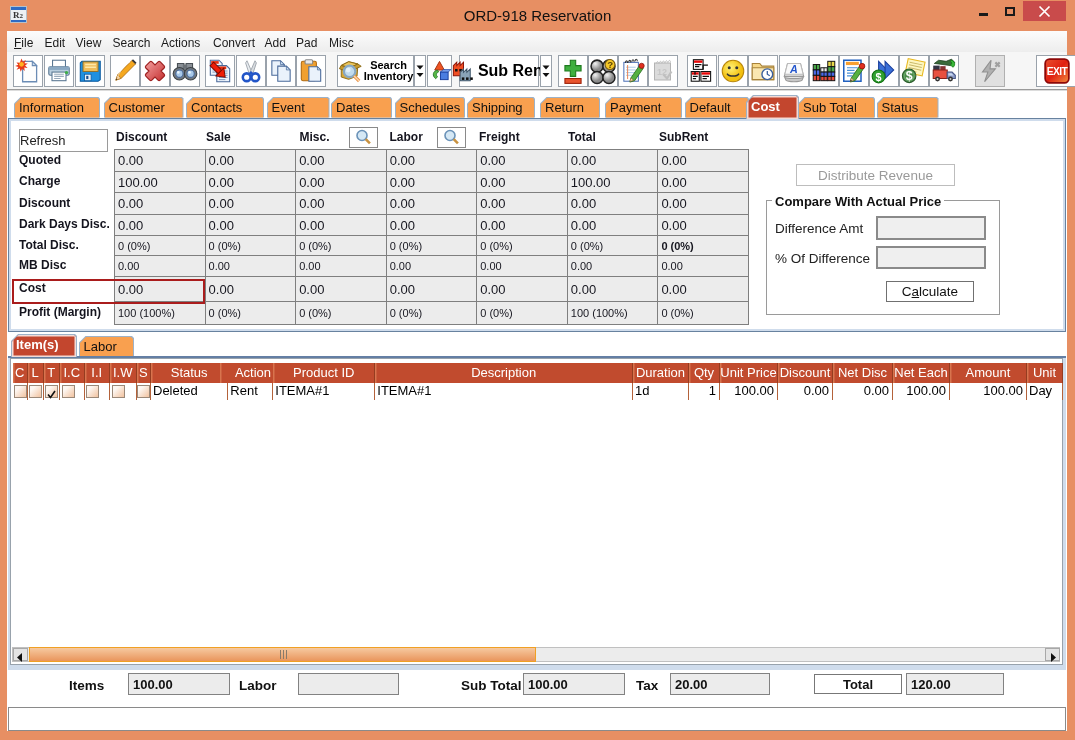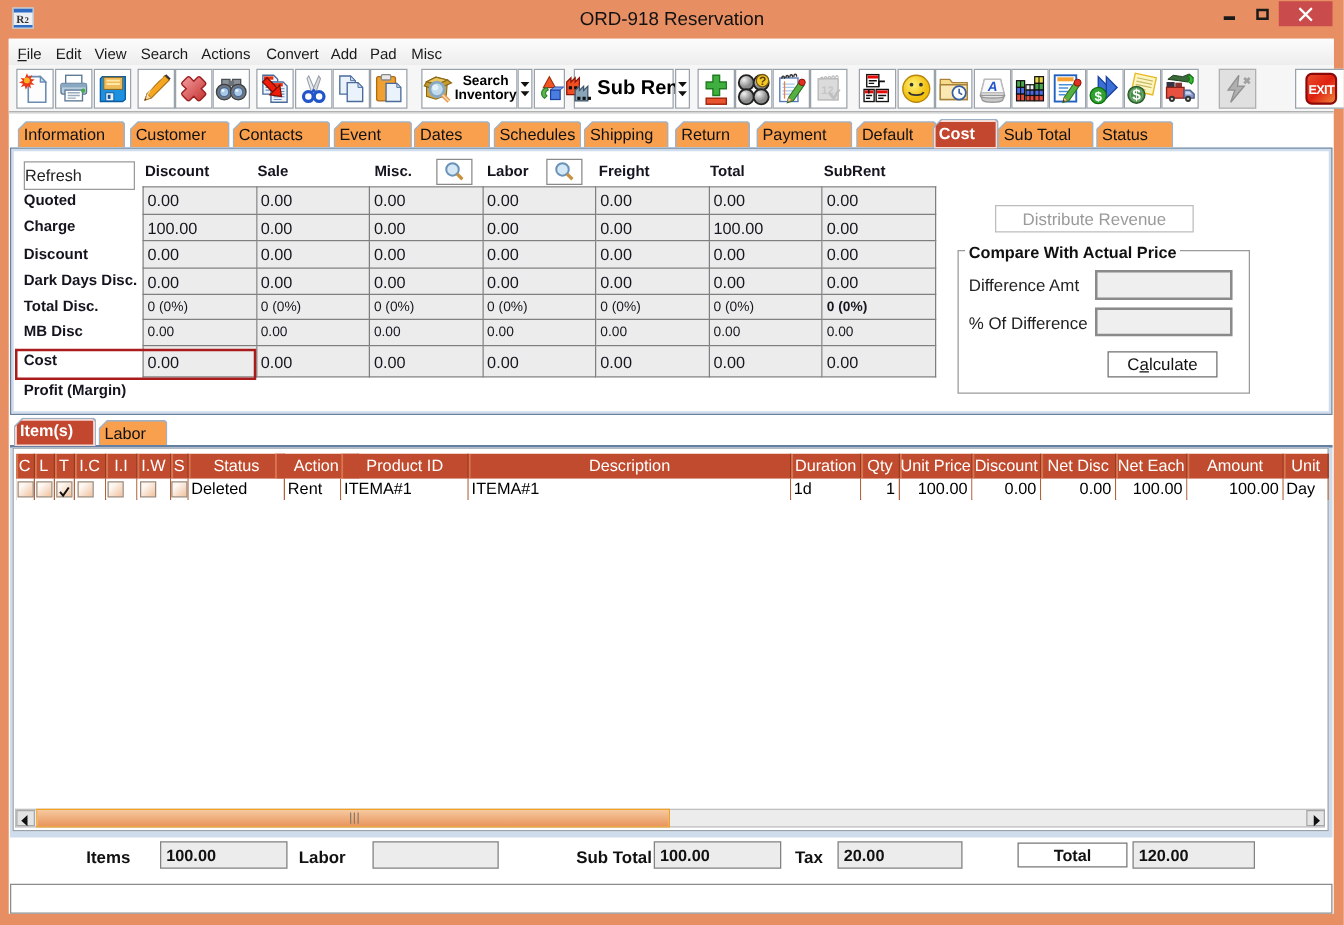--- a/index.html
+++ b/index.html
@@ -565,20 +565,29 @@
         <td>0.00</td>
       </tr>
 <tr style="height:25px">
         <td>0.00</td>
         <td>0.00</td>
         <td>0.00</td>
         <td>0.00</td>
         <td>0.00</td>
         <td>0.00</td>
         <td>0.00</td>
+      </tr>
+<tr style="height:23px" class="sm">
+        <td>100 (100%)</td>
+        <td>0 (0%)</td>
+        <td>0 (0%)</td>
+        <td>0 (0%)</td>
+        <td>0 (0%)</td>
+        <td>100 (100%)</td>
+        <td>0 (0%)</td>
       </tr>
 </tbody>
   </table>
 
 <div class="abs" style="left:12px;top:279px;width:193px;height:25px;border:2px solid #aa1c1c"></div>
 
 <div class="abs" style="left:796px;top:164px;width:159px;height:22px;border:1px solid #bdbdbd;font-size:13.5px;text-align:center;line-height:21px;color:#9a9a9a">Distribute Revenue</div>
 
 <div class="abs" style="left:766px;top:200px;width:234px;height:115px;border:1px solid #9a9a9a"></div>
 <div class="abs" style="left:772px;top:194px;background:#fff;padding:0 3px;font-weight:bold;font-size:13px;color:#111">Compare With Actual Price</div>

